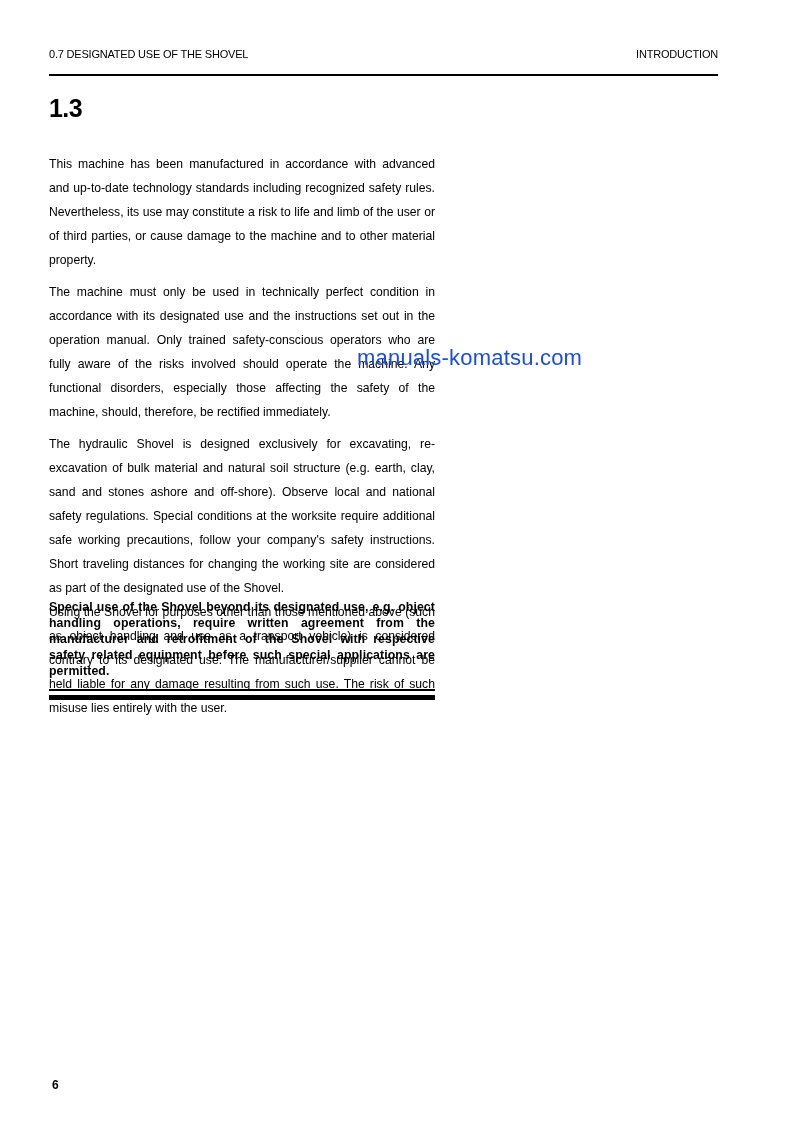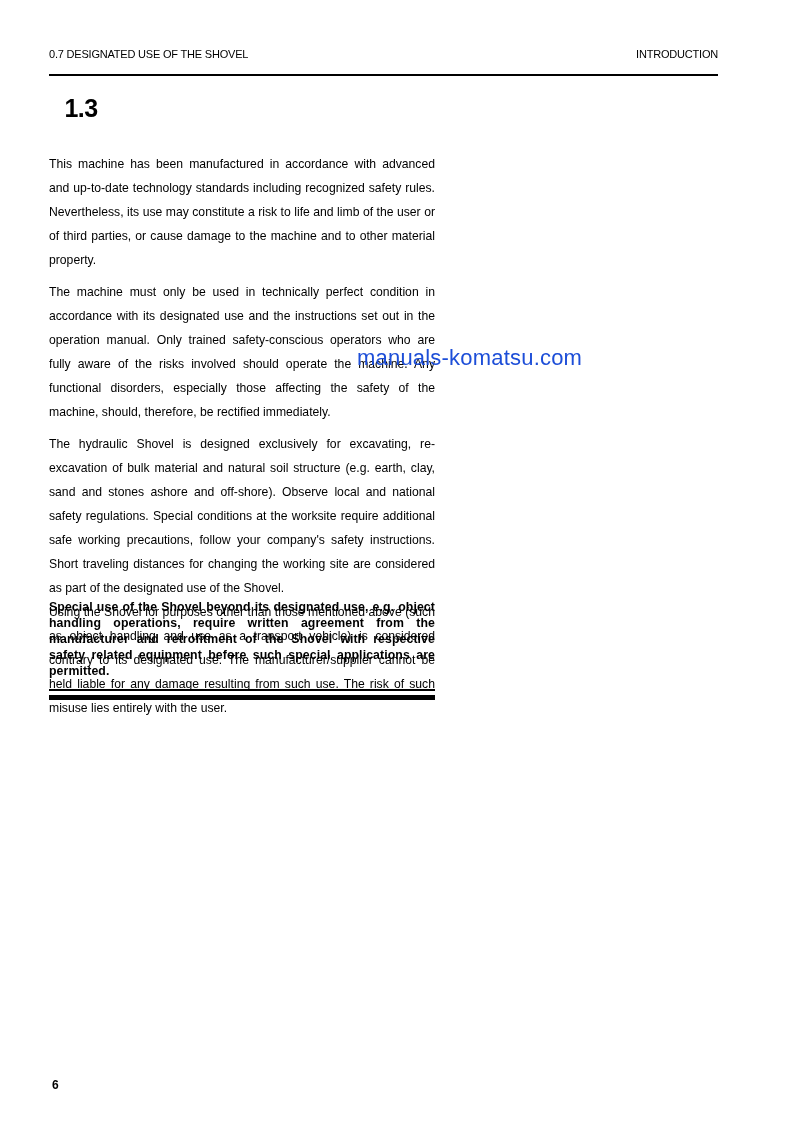--- a/index.html
+++ b/index.html
@@ -29,21 +29,21 @@
     .warn-bottom .thick { height: 5px; background: #000; }
     .page-number { position: absolute; left: 52px; top: 1078px; font-size: 12px; font-weight: bold; }
   </style>
 </head>
 <body>
 
 <div class="running-left">0.7 DESIGNATED USE OF THE SHOVEL</div>
 <div class="running-right">INTRODUCTION</div>
 <div class="header-rule"></div>
 
-<h1 class="title" style="margin:0;text-align:center;">
+<h1 class="title" style="margin:0;">
   <span class="num">1.3</span>
 </h1>
 
 <div class="body">
   <p>This machine has been manufactured in accordance with advanced and up-to-date technology standards including recognized safety rules. Nevertheless, its use may constitute a risk to life and limb of the user or of third parties, or cause damage to the machine and to other material property.</p>
   <p>The machine must only be used in technically perfect condition in accordance with its designated use and the instructions set out in the operation manual. Only trained safety-conscious operators who are fully aware of the risks involved should operate the machine. Any functional disorders, especially those affecting the safety of the machine, should, therefore, be rectified immediately.</p>
   <p class="tight">The hydraulic Shovel is designed exclusively for excavating, re-excavation of bulk material and natural soil structure (e.g. earth, clay, sand and stones ashore and off-shore). Observe local and national safety regulations. Special conditions at the worksite require additional safe working precautions, follow your company's safety instructions. Short traveling distances for changing the working site are considered as part of the designated use of the Shovel.</p>
   <p>Using the Shovel for purposes other than those mentioned above (such as object handling and use as a transport vehicle) is considered contrary to its designated use. The manufacturer/supplier cannot be held liable for any damage resulting from such use. The risk of such misuse lies entirely with the user.</p>
 </div>
 

